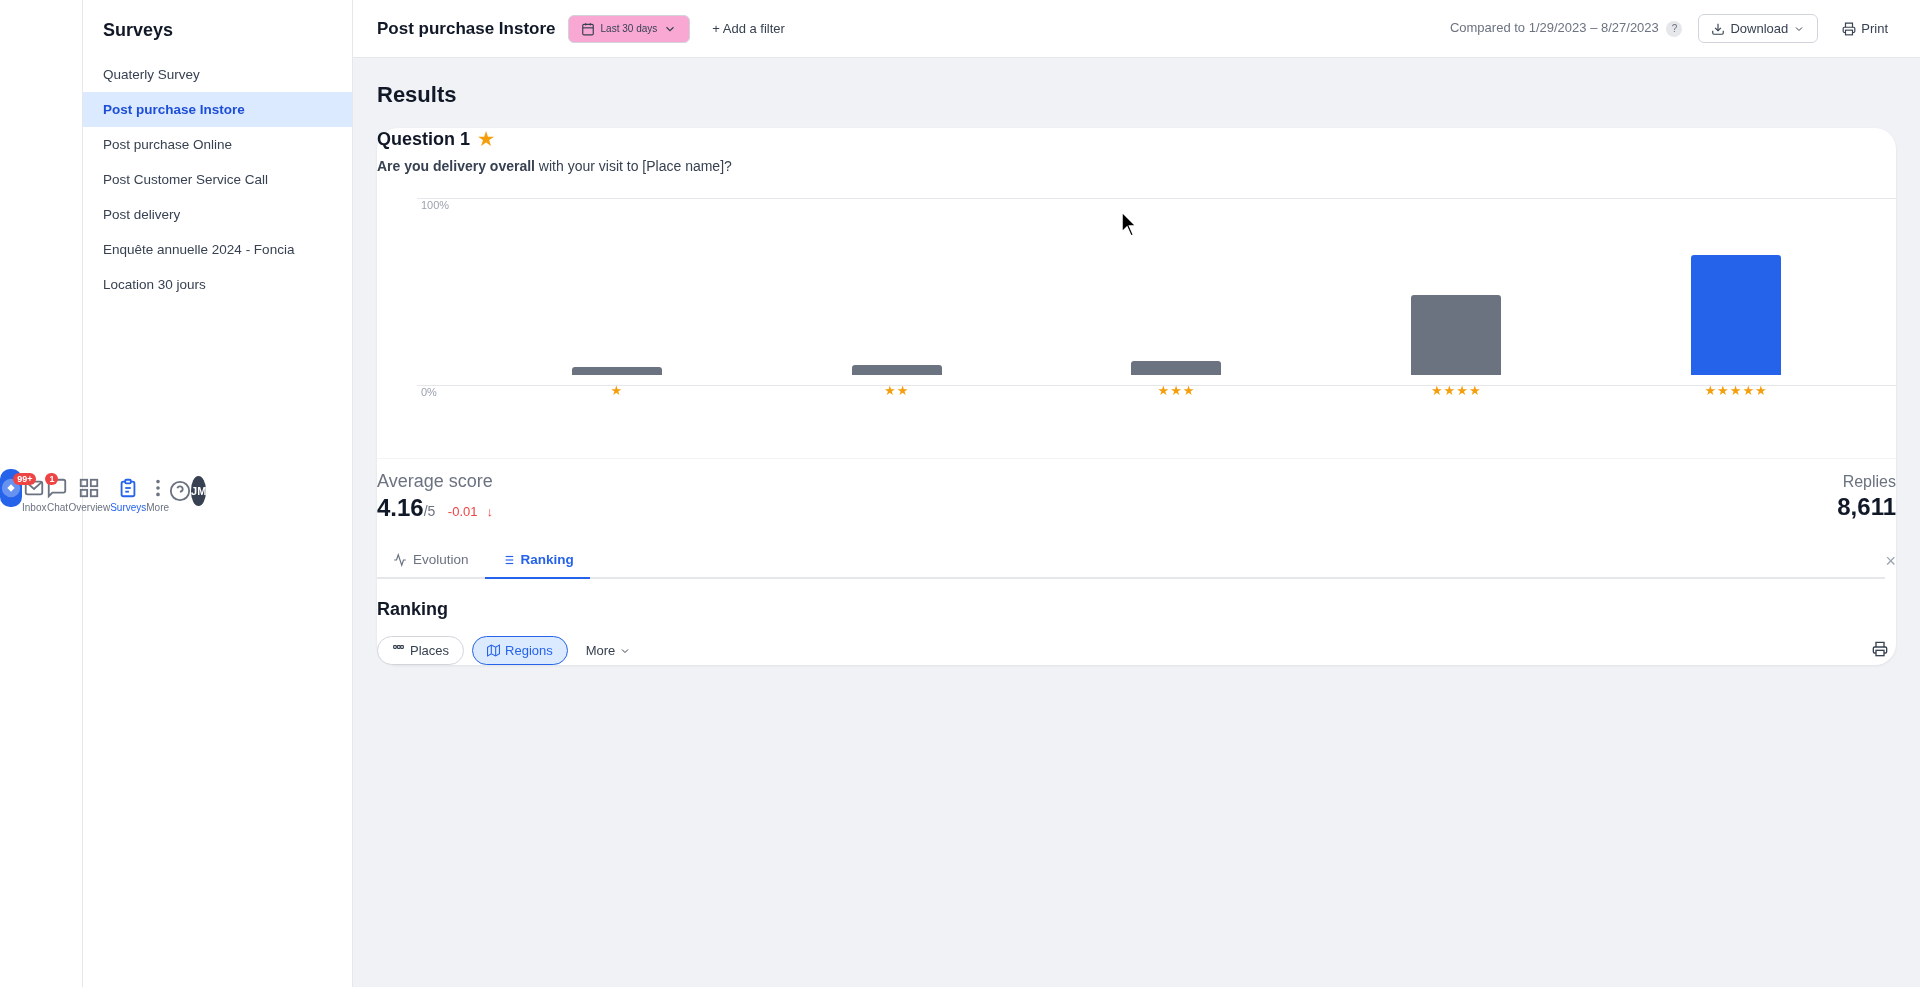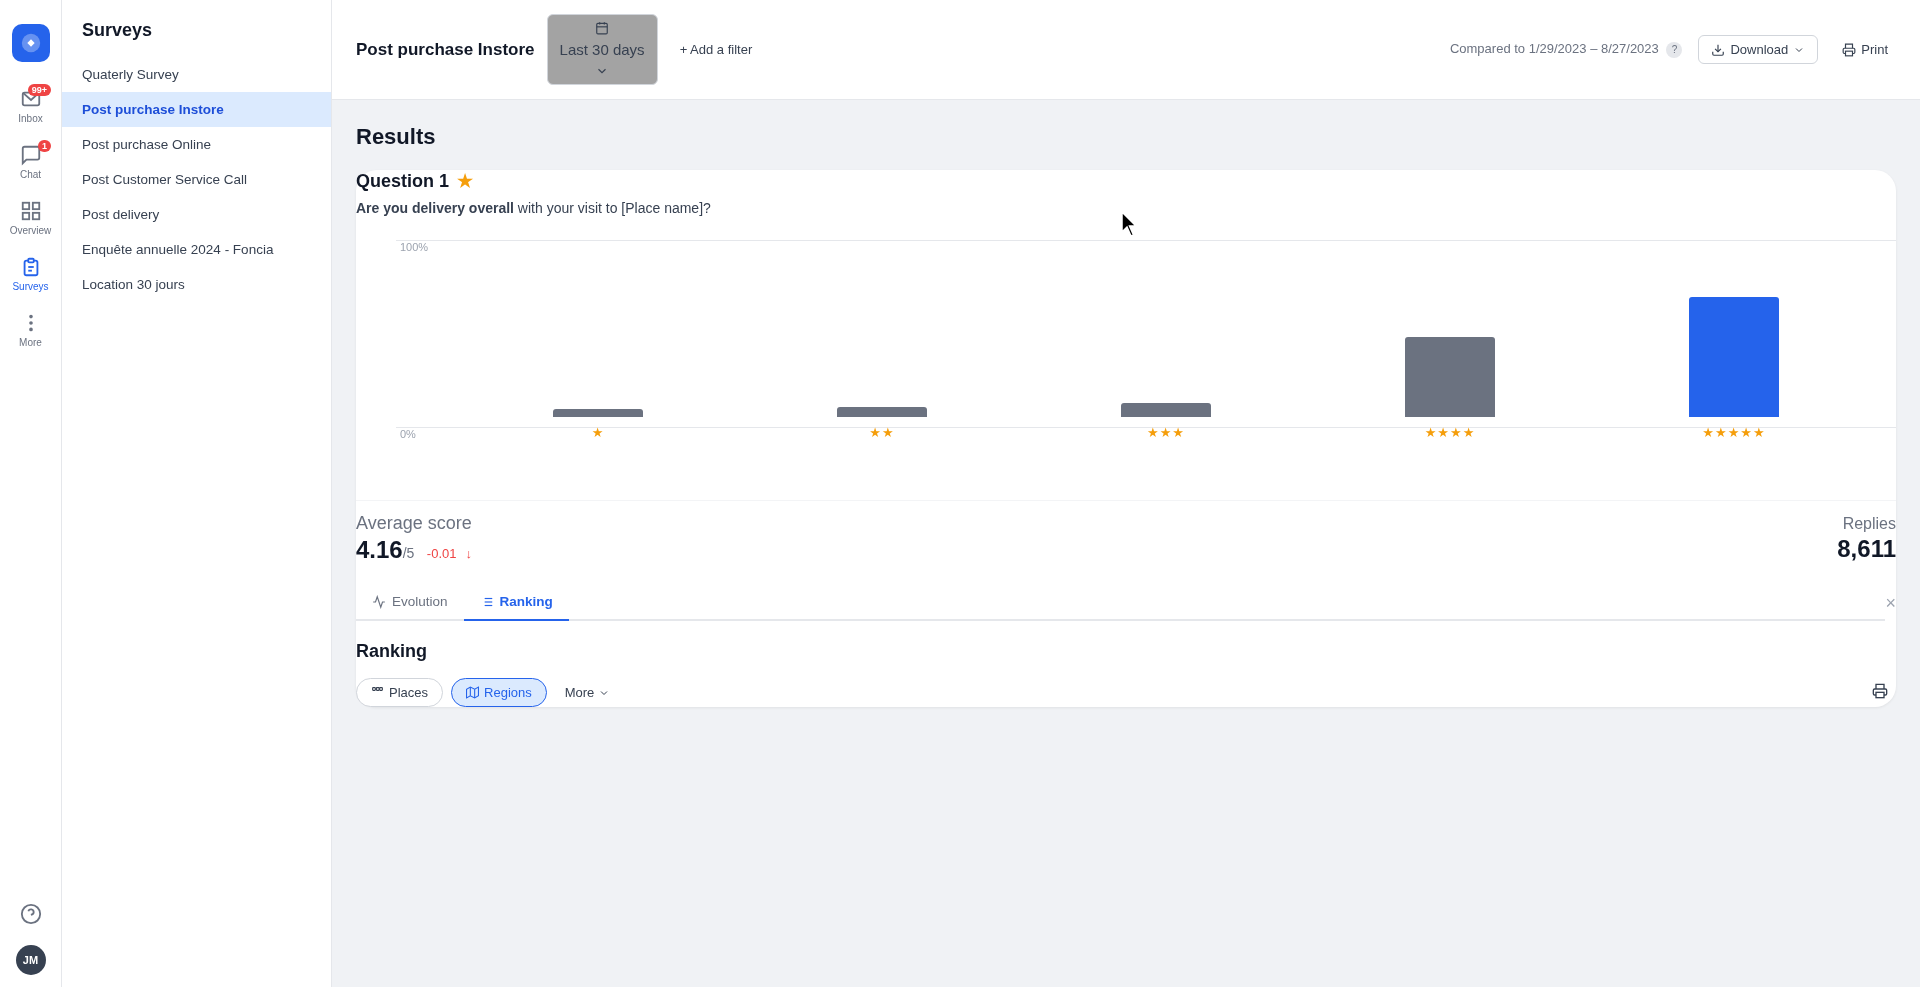--- a/index.html
+++ b/index.html
@@ -1,25 +1,25 @@
 <!DOCTYPE html>
 <html><head>
   <meta charset="utf-8">
   <style>
     * { box-sizing: border-box; margin: 0; padding: 0; }
     body { font-family: -apple-system, BlinkMacSystemFont, 'Segoe UI', sans-serif; background: #f0f2f5; display: flex; height: 987px; overflow: hidden; }
 
     
     .icon-bar {
-      width: 62px;
+      width: 83px;
       background: #fff;
       display: flex;
-      flex-direction: column;
+      flex-direction: row;
       align-items: center;
-      padding-top: 24px;
+      padding-top: 6px;
       border-right: 1px solid #e5e7eb;
       flex-shrink: 0;
       z-index: 10;
     }
     .icon-bar-logo {
       width: 38px; height: 38px;
       background: #2563eb;
       border-radius: 10px;
       display: flex; align-items: center; justify-content: center;
       margin-bottom: 18px;
@@ -93,22 +93,22 @@
       display: flex;
       align-items: center;
       justify-content: space-between;
       flex-shrink: 0;
     }
     .topbar-left { display: flex; align-items: center; gap: 12px; }
     .topbar-title { font-size: 17px; font-weight: 600; color: #111827; }
     .filter-btn {
       display: flex; align-items: center; gap: 6px;
       border: 1px solid #d1d5db; border-radius: 6px;
-      padding: 6px 12px; font-size: 15px; color: #374151;
-      background: #a3a3a3; cursor: pointer; flex-direction: column;
+      padding: 6px 12px; font-size: 10px; color: #374151;
+      background: #f9a8d4; cursor: pointer;
     }
     .filter-btn svg { width: 14px; height: 14px; }
     .add-filter-btn {
       display: flex; align-items: center; gap: 5px;
       color: #374151; font-size: 13px; cursor: pointer;
       padding: 6px 10px;
     }
     .topbar-right { display: flex; align-items: center; gap: 16px; }
     .compare-text { font-size: 13px; color: #6b7280; }
     .download-btn {

